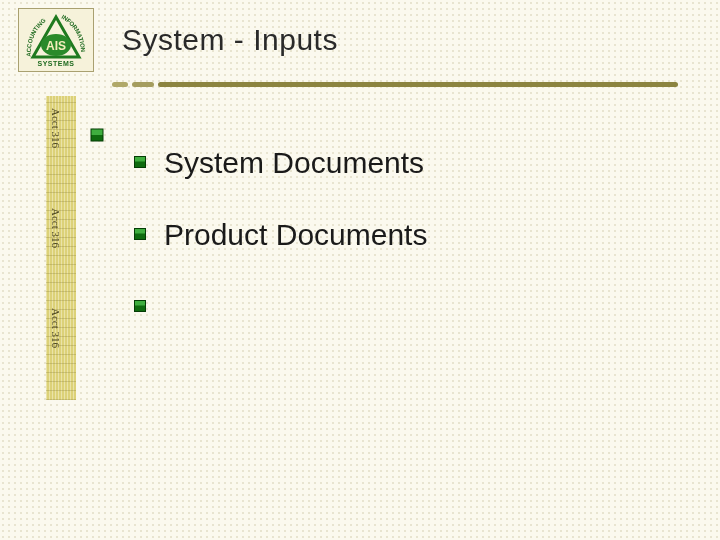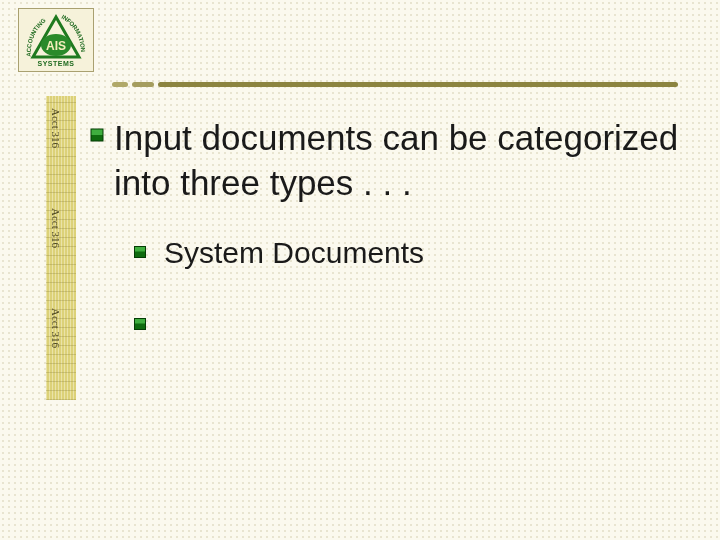--- a/index.html
+++ b/index.html
@@ -117,20 +117,21 @@
         <path id="arcR" d="M38 6 Q 62 18 60 48"></path>
       </defs>
       <text font-family="Arial Black,Arial" font-size="6" font-weight="700" fill="#1f6a1f">
         <textPath href="#arcL" startOffset="2">ACCOUNTING</textPath>
       </text>
       <text font-family="Arial Black,Arial" font-size="6" font-weight="700" fill="#1f6a1f">
         <textPath href="#arcR" startOffset="2">INFORMATION</textPath>
       </text>
     </svg>
   </div>
+  <div class="title">System  -  Inputs</div>
 </div>
 
 <div class="underline">
   <div class="seg u1"></div>
   <div class="seg u2"></div>
   <div class="seg u3"></div>
 </div>
 
 <div class="sidebar">
   <span class="sb-label" style="top:12px">Acct 316</span>
@@ -140,41 +141,41 @@
 
 <div class="content">
   <div class="lead">
     <span class="bullet">
       <svg width="14" height="14" viewBox="0 0 14 14">
         <rect x="1" y="1" width="12" height="12" fill="#0f6b0f"></rect>
         <rect x="1" y="1" width="12" height="6" fill="#3fae3f"></rect>
         <rect x="1" y="1" width="12" height="12" fill="none" stroke="#053d05" stroke-width="1"></rect>
       </svg>
     </span>
-    <span>Input documents can be categorized into three types . . .</span>
   </div>
   <div class="items">
     <div class="item">
       <span class="bullet">
         <svg width="12" height="12" viewBox="0 0 12 12">
           <rect x="0.5" y="0.5" width="11" height="11" fill="#0f6b0f"></rect>
           <rect x="0.5" y="0.5" width="11" height="5" fill="#3fae3f"></rect>
           <rect x="0.5" y="0.5" width="11" height="11" fill="none" stroke="#053d05" stroke-width="1"></rect>
         </svg>
       </span>
       <span>System Documents</span>
     </div>
     <div class="item">
       <span class="bullet">
         <svg width="12" height="12" viewBox="0 0 12 12">
           <rect x="0.5" y="0.5" width="11" height="11" fill="#0f6b0f"></rect>
           <rect x="0.5" y="0.5" width="11" height="5" fill="#3fae3f"></rect>
           <rect x="0.5" y="0.5" width="11" height="11" fill="none" stroke="#053d05" stroke-width="1"></rect>
         </svg>
       </span>
+      <span>Product Documents</span>
     </div>
     <div class="item">
       <span class="bullet">
         <svg width="12" height="12" viewBox="0 0 12 12">
           <rect x="0.5" y="0.5" width="11" height="11" fill="#0f6b0f"></rect>
           <rect x="0.5" y="0.5" width="11" height="5" fill="#3fae3f"></rect>
           <rect x="0.5" y="0.5" width="11" height="11" fill="none" stroke="#053d05" stroke-width="1"></rect>
         </svg>
       </span>
     </div>

